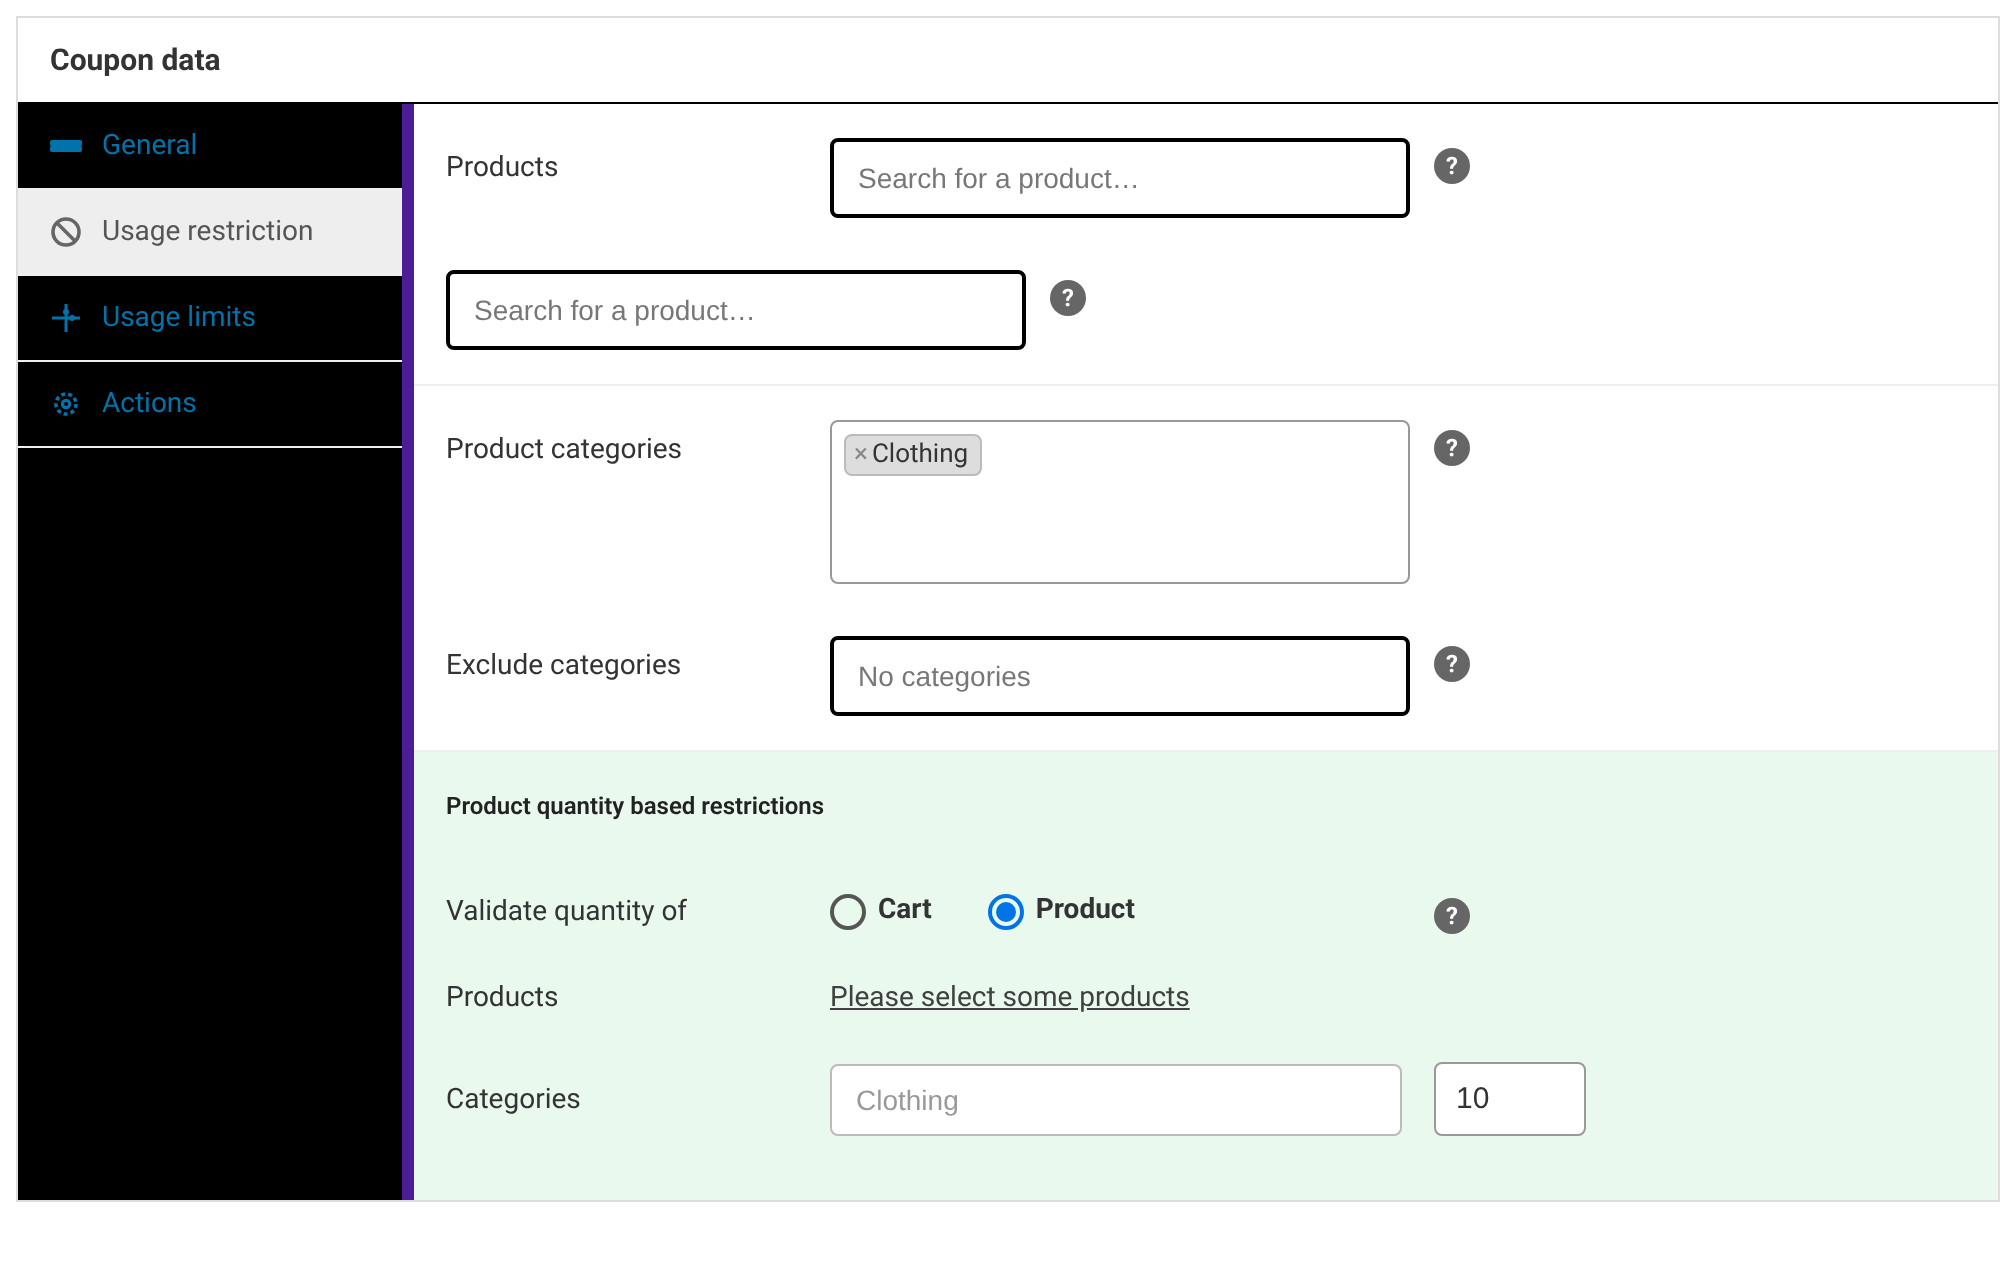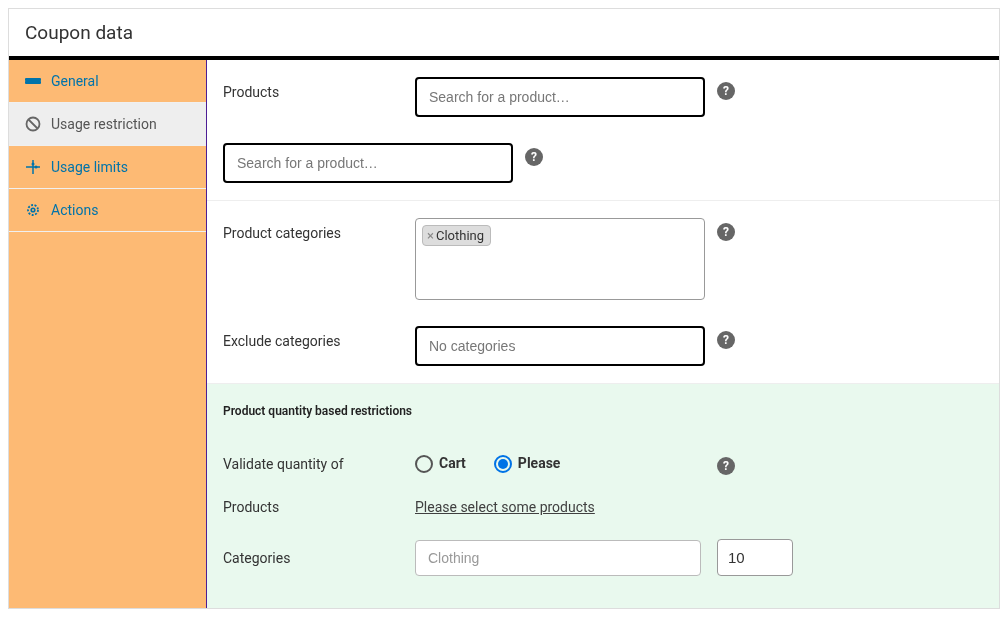--- a/index.html
+++ b/index.html
@@ -10,31 +10,31 @@
       background: #fff;
       padding: 8px;
     }
     .panel {
       border: 1px solid #ddd;
       width: 992px;
       background: #fff;
     }
     .panel-header {
       padding: 12px 16px;
-      border-bottom: 4px solid #000000;
-      font-weight: 400;
-      font-size: 19px;
+      border-bottom: 1px solid #000000;
+      font-weight: 700;
+      font-size: 15px;
     }
     .panel-body {
       display: flex;
     }
     .sidebar {
       width: 198px;
-      background: #fdba74;
-      border-right: 1px solid #4c1d95;
+      background: #000000;
+      border-right: 6px solid #4c1d95;
       flex-shrink: 0;
     }
     .sidebar-item {
       display: flex;
       align-items: center;
       padding: 13px 16px;
       color: #0073aa;
       cursor: pointer;
       gap: 10px;
       border-bottom: 1px solid #f0f0f0;
@@ -299,21 +299,21 @@
 
         <div class="qty-row">
           <div class="qty-label">Validate quantity of</div>
           <div style="width:290px; display:flex; align-items:center;">
             <label class="radio-wrap">
               <span class="radio"></span>
               <span>Cart</span>
             </label>
             <label class="radio-wrap">
               <span class="radio checked"></span>
-              <span>Please</span>
+              <span>Product</span>
             </label>
           </div>
           <div class="row-help">
               <span class="help">?</span>
             </div>
         </div>
 
         <div class="qty-row">
           <div class="qty-label">Products</div>
           <div>

